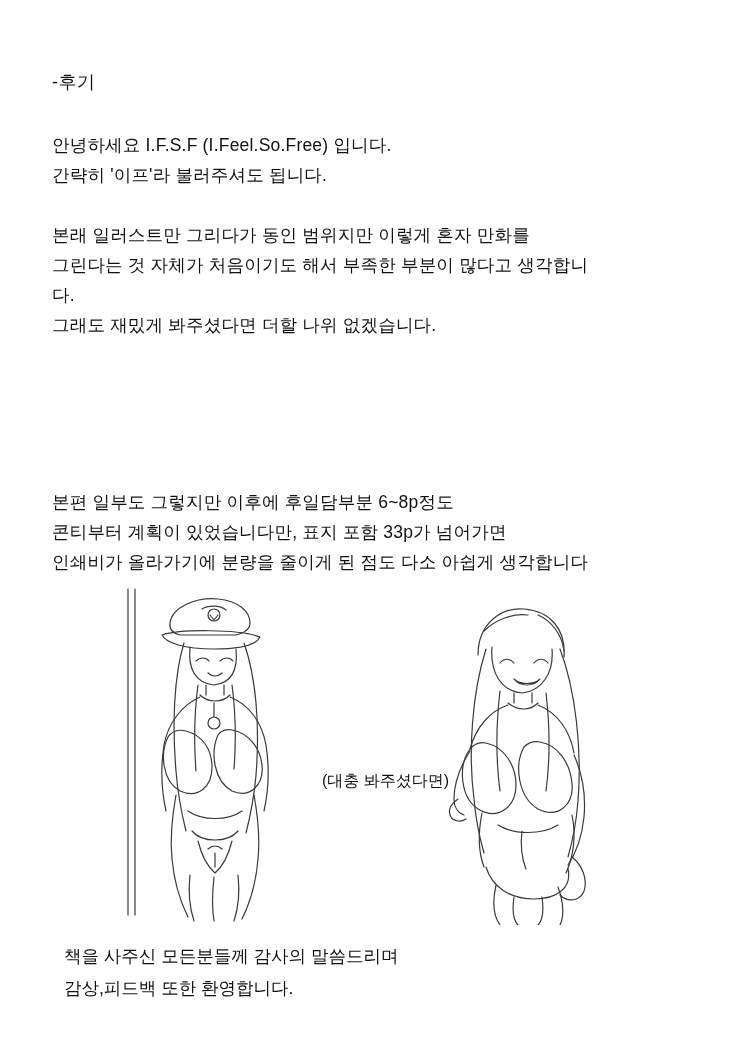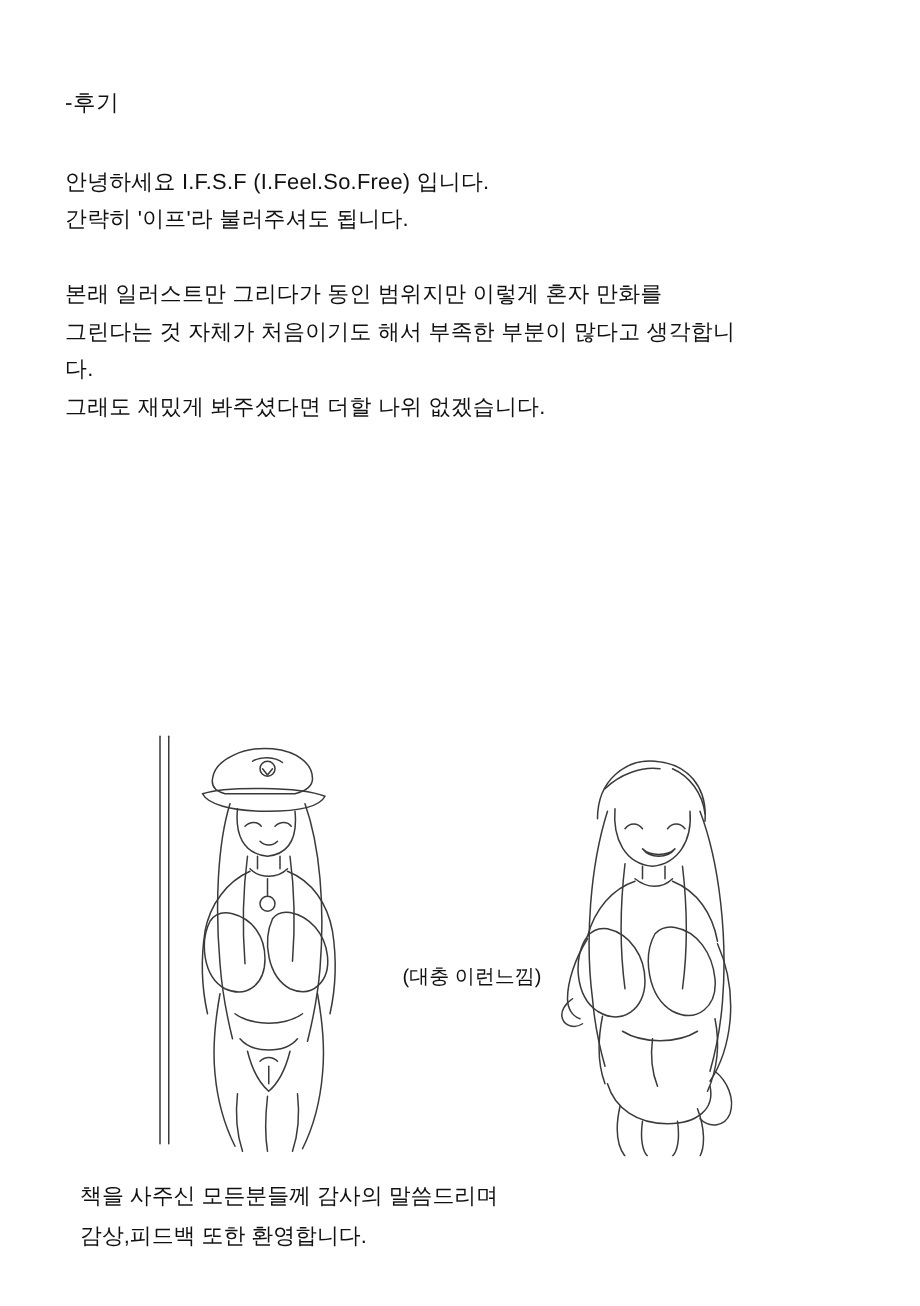--- a/index.html
+++ b/index.html
@@ -77,20 +77,23 @@
   <div class="afterword-title">-후기</div>
 
   <div class="para p1">안녕하세요 I.F.S.F (I.Feel.So.Free) 입니다.
 간략히 '이프'라 불러주셔도 됩니다.</div>
 
   <div class="para p2">본래 일러스트만 그리다가 동인 범위지만 이렇게 혼자 만화를
 그린다는 것 자체가 처음이기도 해서 부족한 부분이 많다고 생각합니다.
 그래도 재밌게 봐주셨다면 더할 나위 없겠습니다.</div>
 
 
+  <div class="para p4">본편 일부도 그렇지만 이후에 후일담부분 6~8p정도
+콘티부터 계획이 있었습니다만, 표지 포함 33p가 넘어가면
+인쇄비가 올라가기에 분량을 줄이게 된 점도 다소 아쉽게 생각합니다</div>
 
   <div class="artwork">
     <svg width="530" height="340" viewBox="0 0 530 340" fill="none" stroke="#3a3a3a" stroke-width="1.2" stroke-linecap="round" stroke-linejoin="round">
 
       <g>
         <line x1="18" y1="4" x2="18" y2="330"></line>
         <line x1="25" y1="4" x2="25" y2="330"></line>
       </g>
 
       <g>
@@ -174,18 +177,18 @@
         <path d="M386 300 C382 318 384 332 390 340"></path>
         <path d="M448 302 C454 318 454 332 450 340"></path>
         <path d="M404 312 C402 326 404 336 408 340"></path>
         <path d="M432 312 C434 326 432 336 428 340"></path>
 
         <path d="M462 272 C472 280 478 294 474 306 C470 316 458 318 450 310"></path>
       </g>
     </svg>
   </div>
 
-  <div class="caption">(대충 이런느낌)</div>
+  <div class="caption">(대충 봐주셨다면)</div>
 
   <div class="closing">책을 사주신 모든분들께 감사의 말씀드리며
 감상,피드백 또한 환영합니다.</div>
 
 </div>
 
 </body></html>

